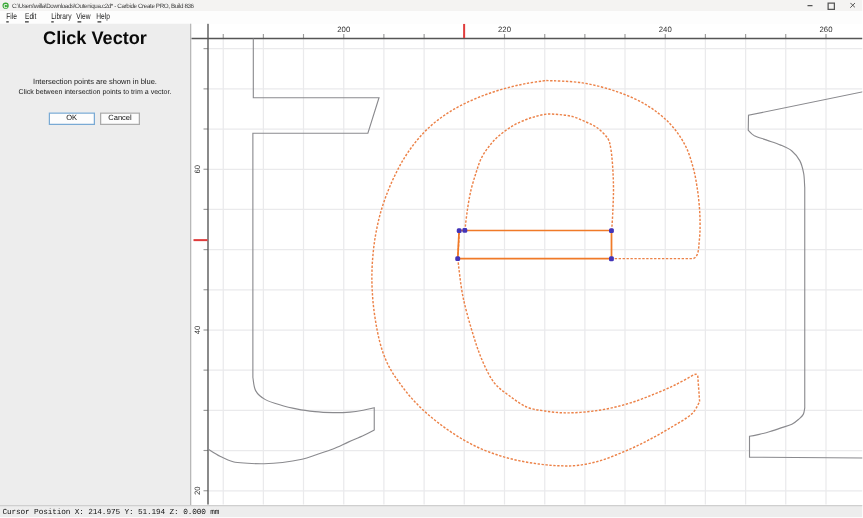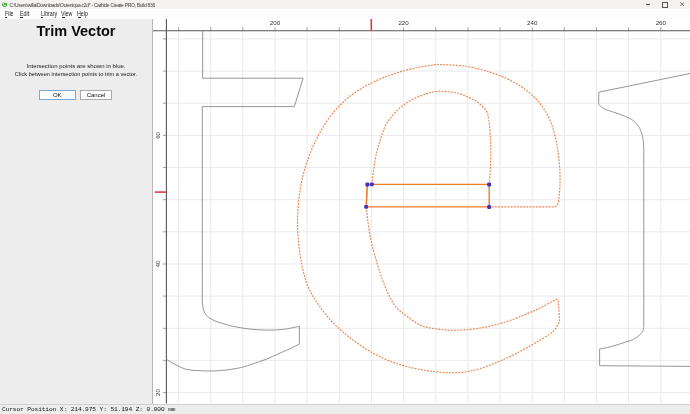--- a/index.html
+++ b/index.html
@@ -142,21 +142,21 @@
  <span class="mi" style="left:40.6px;">Library</span>
  <span class="mi" style="left:61.4px;">View</span>
  <span class="mi" style="left:77.4px;">Help</span>
  <div class="mu" style="left:4.7px;width:2.8px;"></div>
  <div class="mu" style="left:20.4px;width:3px;"></div>
  <div class="mu" style="left:40.7px;width:2.6px;"></div>
  <div class="mu" style="left:61.5px;width:3.2px;"></div>
  <div class="mu" style="left:77.5px;width:3.2px;"></div>
 </div>
 <div id="panel">
- <div id="ptitle">Trim Vector</div>
+ <div id="ptitle">Click Vector</div>
  <div class="pline" style="top:44px;">Intersection points are shown in blue.</div>
  <div class="pline" style="top:52.3px;font-size:5.65px;">Click between intersection points to trim a vector.</div>
  <div class="btn" style="left:39px;width:36.5px;border:0.8px solid #7aaad4;">OK</div>
  <div class="btn" style="left:79.6px;width:32.8px;border:0.8px solid #ababab;">Cancel</div>
 </div>
 <div id="statusbar">
       <div id="statustext">Cursor Position X: 214.975 Y: 51.194 Z: 0.000 mm</div>
     </div>
 </div>
 </body></html>

